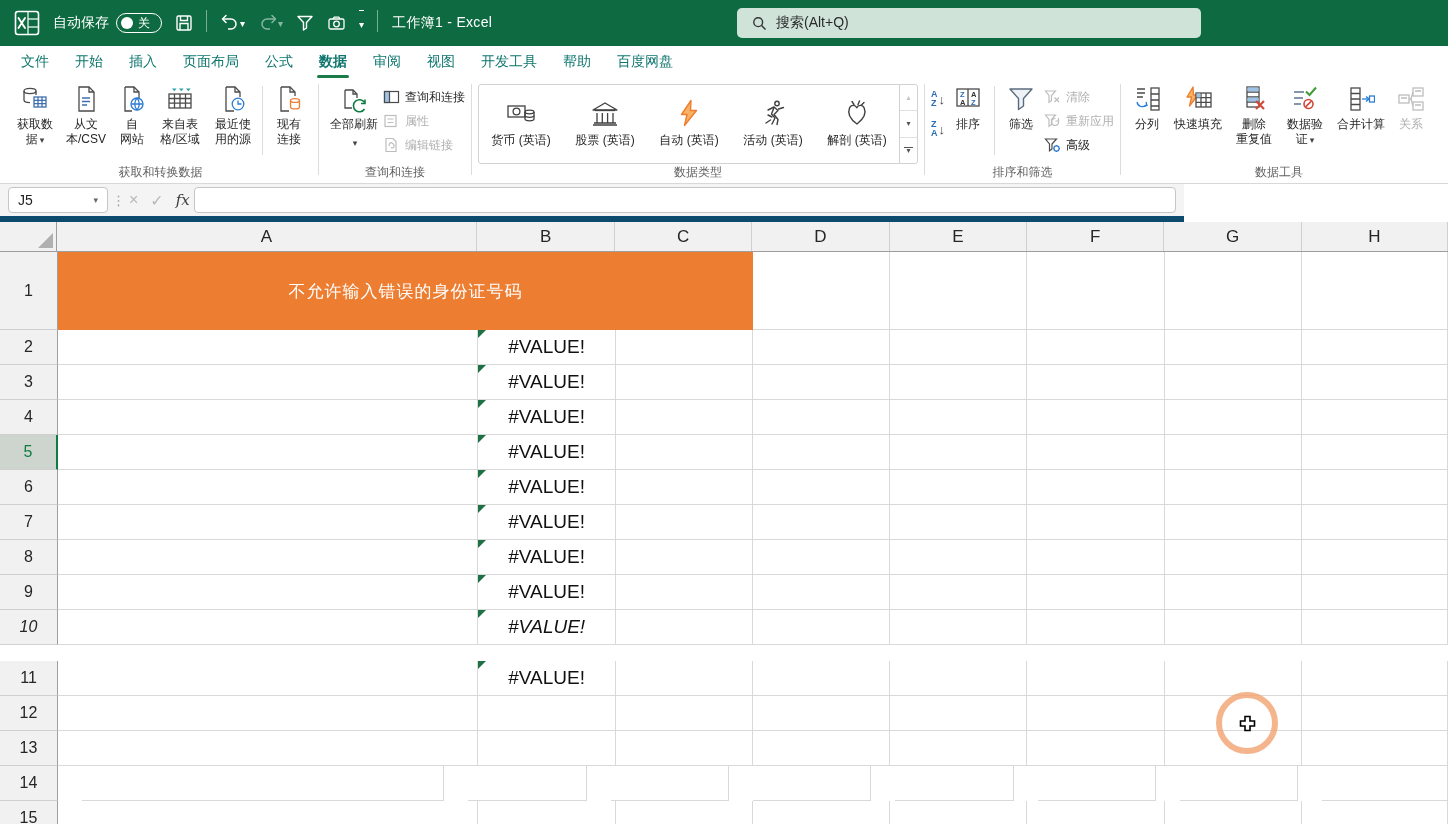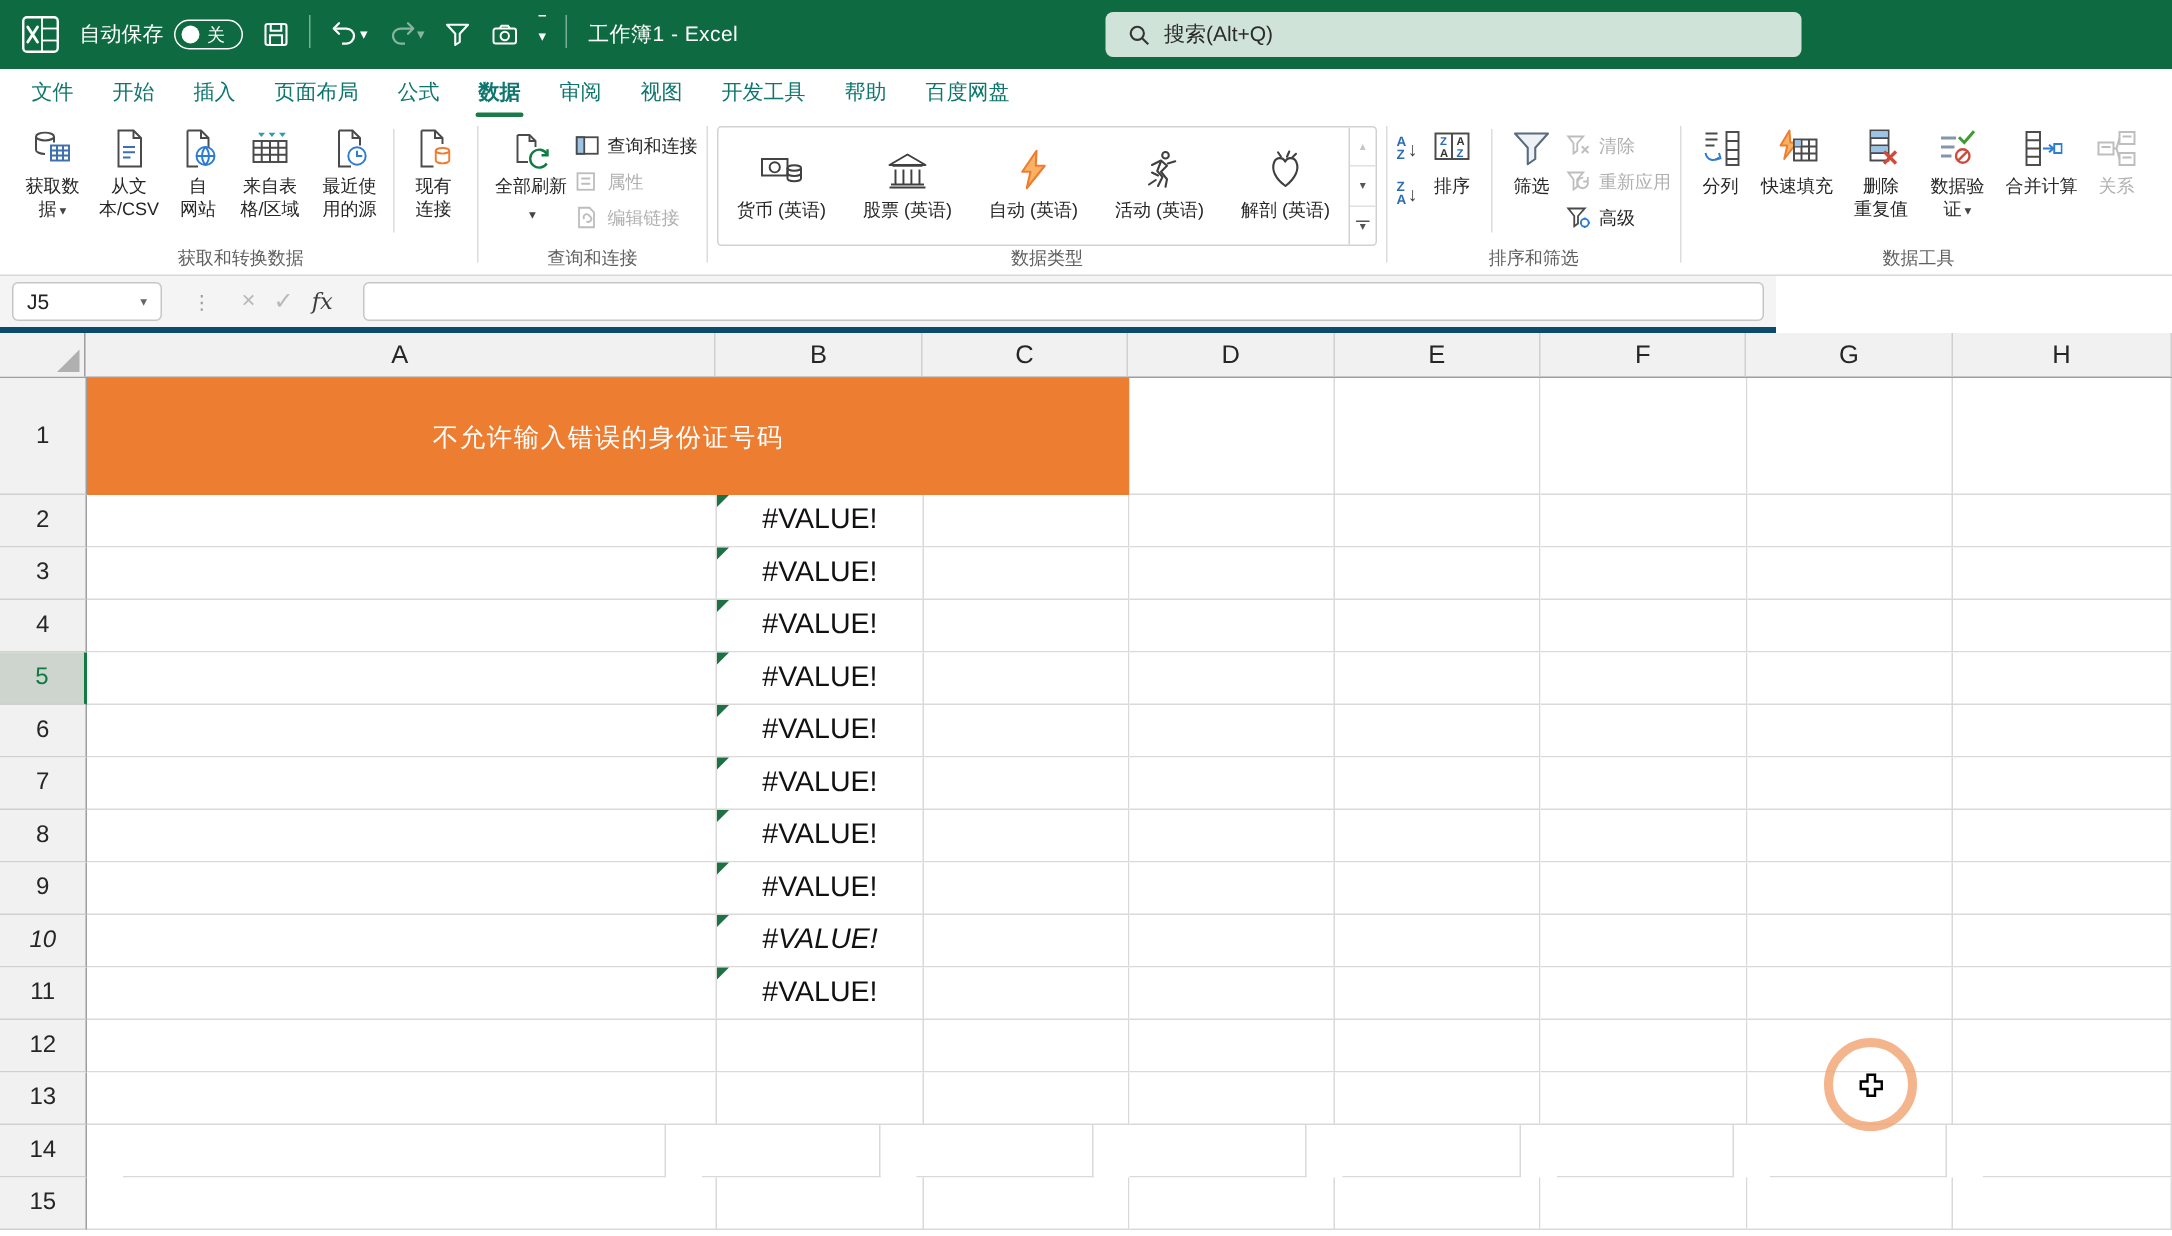--- a/index.html
+++ b/index.html
@@ -42,21 +42,21 @@
   .gitem { width:84px; display:flex; flex-direction:column; align-items:center; justify-content:center; gap:5px; font-size:12px; color:#262626; }
   .gscroll { width:18px; border-left:1px solid #d2d2d2; display:flex; flex-direction:column; }
   .gsbtn { flex:1; display:flex; align-items:center; justify-content:center; font-size:8px; color:#555; border-bottom:1px solid #e0e0e0; flex-direction:column; line-height:6px; }
   .gsbtn:last-child { border-bottom:none; }
   .gsbtn.disabled { color:#c6c6c6; }
   .sorticon { display:inline-flex; align-items:center; gap:1px; }
   .azletters { display:flex; flex-direction:column; font-size:9px; font-weight:bold; color:#2b6cb3; line-height:9px; }
   .azarrow { font-size:13px; color:#404040; }
 
   
-  .fbar { position:absolute; top:184px; left:0; width:1184px; height:38px; background:#f4f4f4; display:flex; align-items:center; padding:0 8px; gap:20px; border-bottom:4px solid #0c4a6e; }
+  .fbar { position:absolute; top:184px; left:0; width:1184px; height:38px; background:#f4f4f4; display:flex; align-items:center; padding:0 8px; gap:4px; border-bottom:6px solid #0c4a6e; }
   .namebox { width:100px; height:26px; background:#fff; border:1px solid #c6c6c6; border-radius:4px; display:flex; align-items:center; justify-content:space-between; padding:0 9px; font-size:14px; color:#222; }
   .namebox .caret { font-size:9px; color:#666; }
   .fdots { color:#9a9a9a; font-size:13px; }
   .fbtns { display:flex; align-items:center; gap:12px; font-size:16px; color:#b8b8b8; }
   .fx { font-style:italic; font-family:"DejaVu Serif",serif; color:#3d3d3d; font-size:15px; }
   .finput { flex:1; height:26px; background:#fff; border:1px solid #c6c6c6; border-radius:4px; }
 
   
   .grid { position:absolute; top:222px; left:0; width:1448px; }
   .colhdrs { display:flex; height:30px; background:#f1f1f1; border-bottom:1px solid #9e9e9e; }
@@ -606,21 +606,21 @@
         <div class="tri"></div>
         <div class="errtxt">#VALUE!</div>
       </div>
       <div class="cell" style="width: 141px;"></div>
       <div class="cell" style="width: 141px;"></div>
       <div class="cell" style="width: 141px;"></div>
       <div class="cell" style="width: 141px;"></div>
       <div class="cell" style="width: 141px;"></div>
       <div class="cell" style="width: 150px;"></div>
     </div>
-    <div class="grow" style="height: 35px;">
+    <div class="grow" style="height: 35px; margin-top: 16px;">
       <div class="rowhdr">11</div>
       <div class="cell" style="width: 432px;"></div>
       <div class="cell" style="width: 141px;">
         <div class="tri"></div>
         <div class="errtxt">#VALUE!</div>
       </div>
       <div class="cell" style="width: 141px;"></div>
       <div class="cell" style="width: 141px;"></div>
       <div class="cell" style="width: 141px;"></div>
       <div class="cell" style="width: 141px;"></div>

